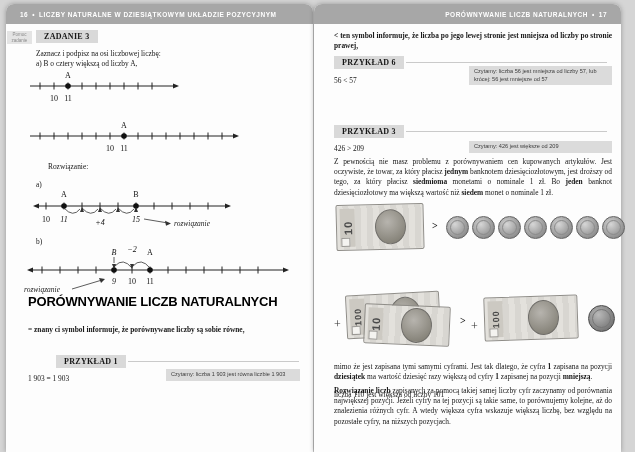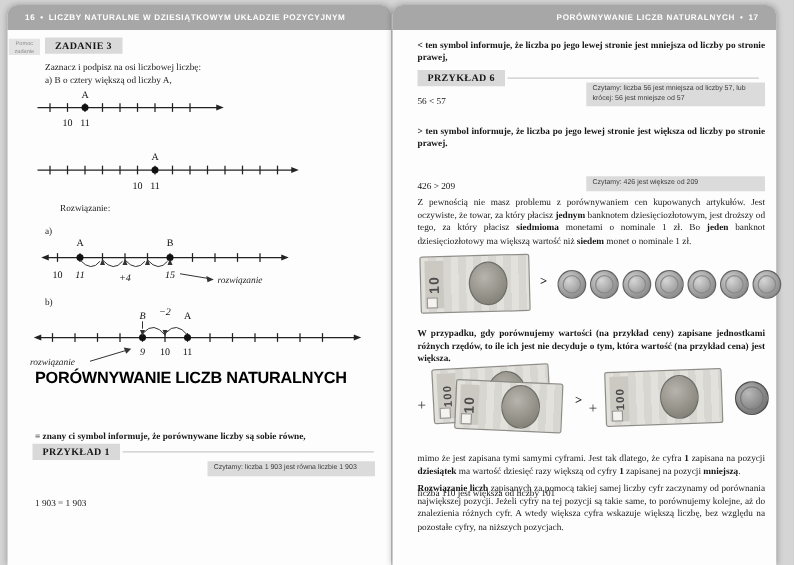--- a/index.html
+++ b/index.html
@@ -200,64 +200,65 @@
       <text class="st" x="134" y="11" text-anchor="middle">A</text>
       <text class="st hand" x="98" y="40" text-anchor="middle">9</text>
       <text class="st" x="116" y="40" text-anchor="middle">10</text>
       <text class="st" x="134" y="40" text-anchor="middle">11</text>
       <text class="ann" x="8" y="48">rozwiązanie</text>
       <line x1="56" y1="45" x2="86" y2="36" stroke="#333" stroke-width=".8"></line>
       <polygon points="89,35 83,34 85,39" fill="#333"></polygon>
     </svg>
 
     <div class="sectitle">PORÓWNYWANIE LICZB NATURALNYCH</div>
-    <div class="txt bold" style="left:22px;top:340px;width:272px;">= znany ci symbol informuje, że porównywane liczby są sobie równe,</div>
-
-    <div class="exrow" style="top:351px;">
+    <div class="txt bold" style="left:22px;top:321px;width:272px;">= znany ci symbol informuje, że porównywane liczby są sobie równe,</div>
+
+    <div class="exrow" style="top:351px;margin-left:30px;">
       <span class="exbadge">PRZYKŁAD 1</span>
     </div>
-    <div class="txt" style="left:22px;top:370px;margin-top:24px;">1 903 = 1 903</div>
+    <div class="txt" style="left:22px;top:370px;">1 903 = 1 903</div>
     <div class="czy" style="left:160px;top:365px;width:134px;">Czytamy: liczba 1 903 jest równa liczbie 1 903</div>
   </div>
 
   <div class="page page-right">
     <div class="pageheader">
       <span>PORÓWNYWANIE LICZB NATURALNYCH</span>
       <span>•</span>
       <span>17</span>
     </div>
 
     <div class="txt bold" style="left:20px;top:27px;width:278px;">&lt; ten symbol informuje, że liczba po jego lewej stronie jest mniejsza od liczby po stronie prawej,</div>
 
     <div class="exrow" style="top:52px;">
       <span class="exbadge">PRZYKŁAD 6</span>
     </div>
     <div class="txt" style="left:20px;top:72px;">56 &lt; 57</div>
     <div class="czy" style="left:155px;top:62px;width:143px;">Czytamy: liczba 56 jest mniejsza od liczby 57, lub krócej: 56 jest mniejsze od 57</div>
 
-    <div class="txt bold" style="left:20px;top:96px;width:278px;">&gt; ten symbol informuje, że liczba po jego lewej stronie jest większa od liczby po stronie prawej.</div>
-
+
+    <div class="exrow" style="top:121px;">
+      <span class="exbadge">PRZYKŁAD 3</span>
+    </div>
     <div class="txt" style="left:20px;top:140px;">426 &gt; 209</div>
     <div class="czy" style="left:155px;top:137px;width:143px;">Czytamy: 426 jest większe od 209</div>
 
     <div class="txt" style="left:20px;top:153px;width:278px;">Z pewnością nie masz problemu z porównywaniem cen kupowanych artykułów. Jest oczywiste, że towar, za który płacisz <b>jednym</b> banknotem dziesięciozłotowym, jest droższy od tego, za który płacisz <b>siedmioma</b> monetami o nominale 1 zł. Bo <b>jeden</b> banknot dziesięciozłotowy ma większą wartość niż <b>siedem</b> monet o nominale 1 zł.</div>
 
     <div class="fig" style="top:196px;height:58px;">
       <div class="note" style="left:2px;top:4px;width:88px;height:46px;transform:rotate(-1.5deg);">
         <div class="note-band">
           <span class="note-val">10</span>
         </div>
         <div class="note-portrait"></div>
         <div class="note-sq"></div>
       </div>
       <span class="cmp" style="left:98px;top:20px;">&gt;</span>
       <div class="coins" style="position:absolute;left:112px;top:16px;white-space:nowrap;"><span class="coin"></span><span class="coin"></span><span class="coin"></span><span class="coin"></span><span class="coin"></span><span class="coin"></span><span class="coin"></span></div>
     </div>
 
-    <div class="txt bold" style="left:20px;top:258px;width:278px;">W przypadku, gdy porównujemy wartości (na przykład ceny) zapisane jednostkami różnych rzędów, to ile ich jest nie decyduje o tym, która wartość (na przykład cena) jest większa.</div>
 
     <div class="fig" style="top:289px;height:54px;">
       <span class="plus" style="left:0;top:24px;">+</span>
       <div class="note" style="left:12px;top:0;width:94px;height:44px;transform:rotate(-3deg);z-index:1;">
         <div class="note-band">
           <span class="note-val" style="font-size:9px;">100</span>
         </div>
         <div class="note-portrait"></div>
         <div class="note-sq"></div>
       </div>

